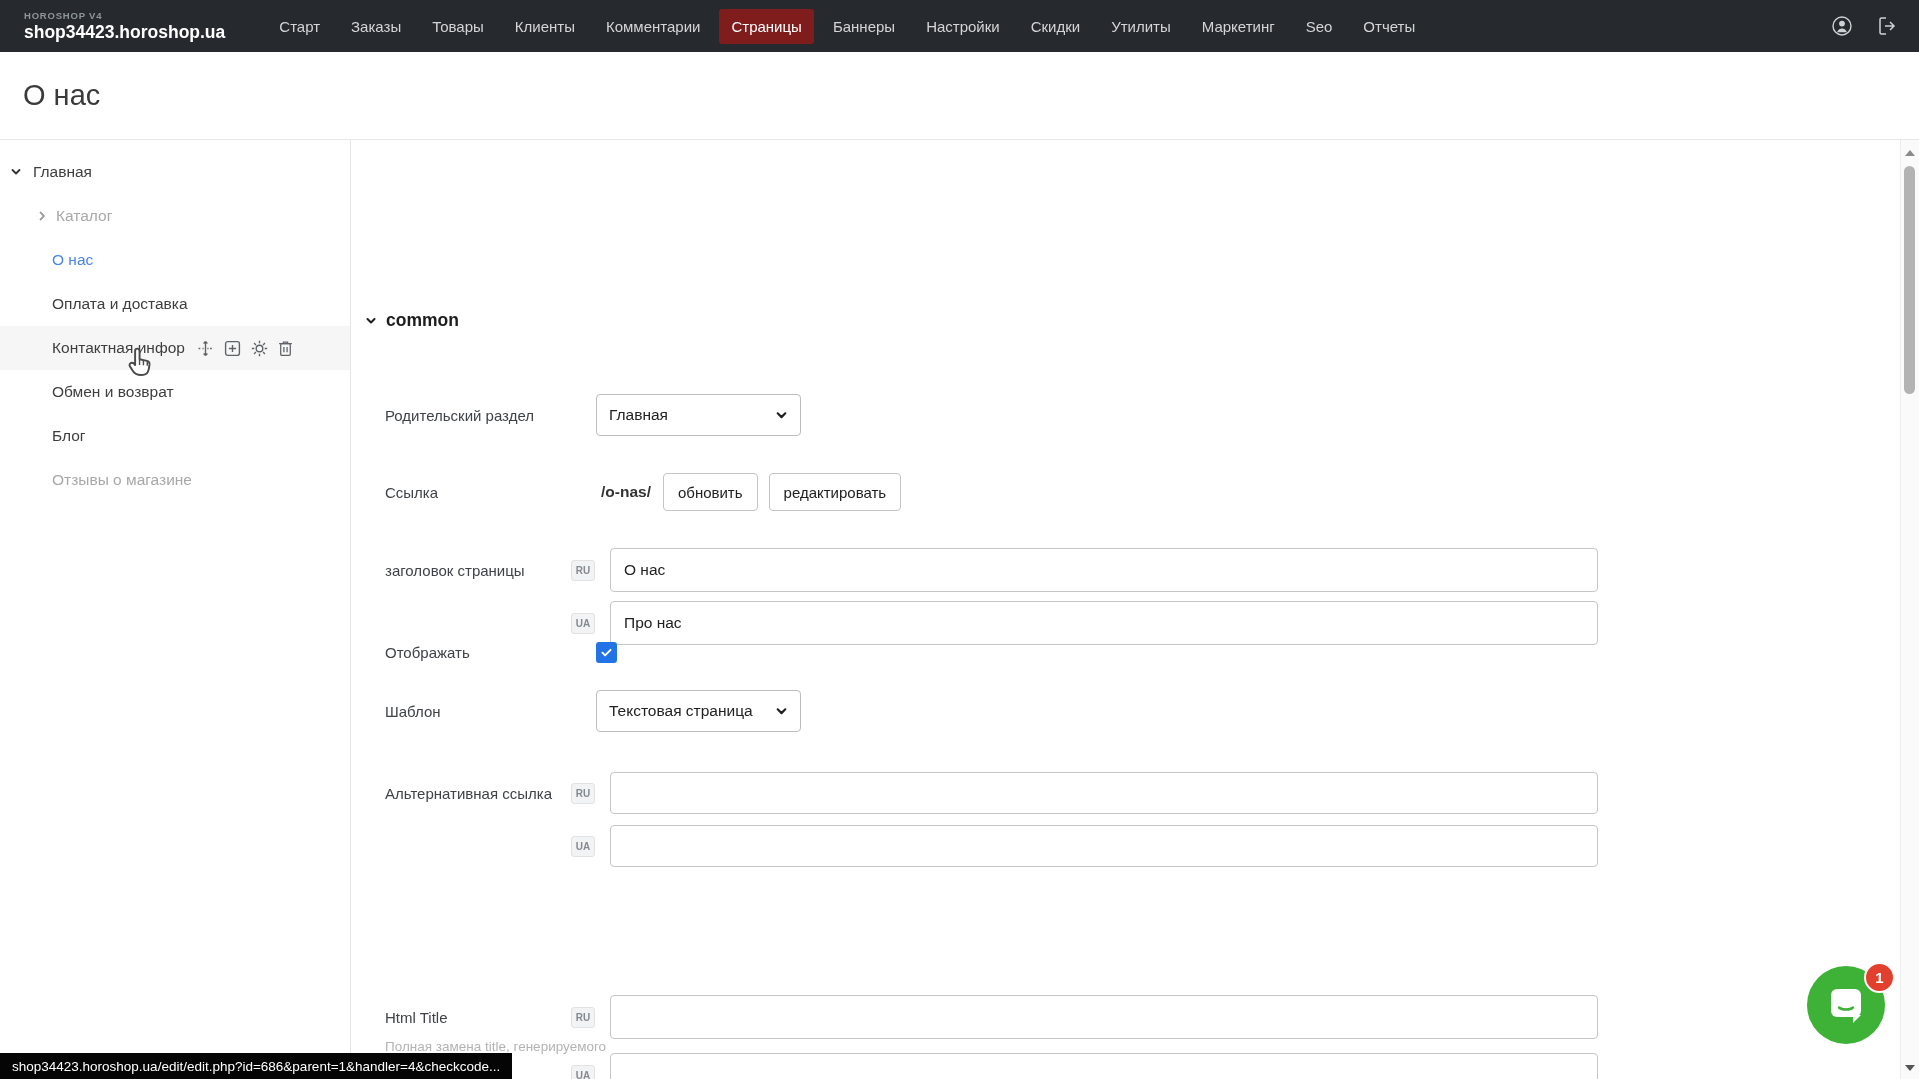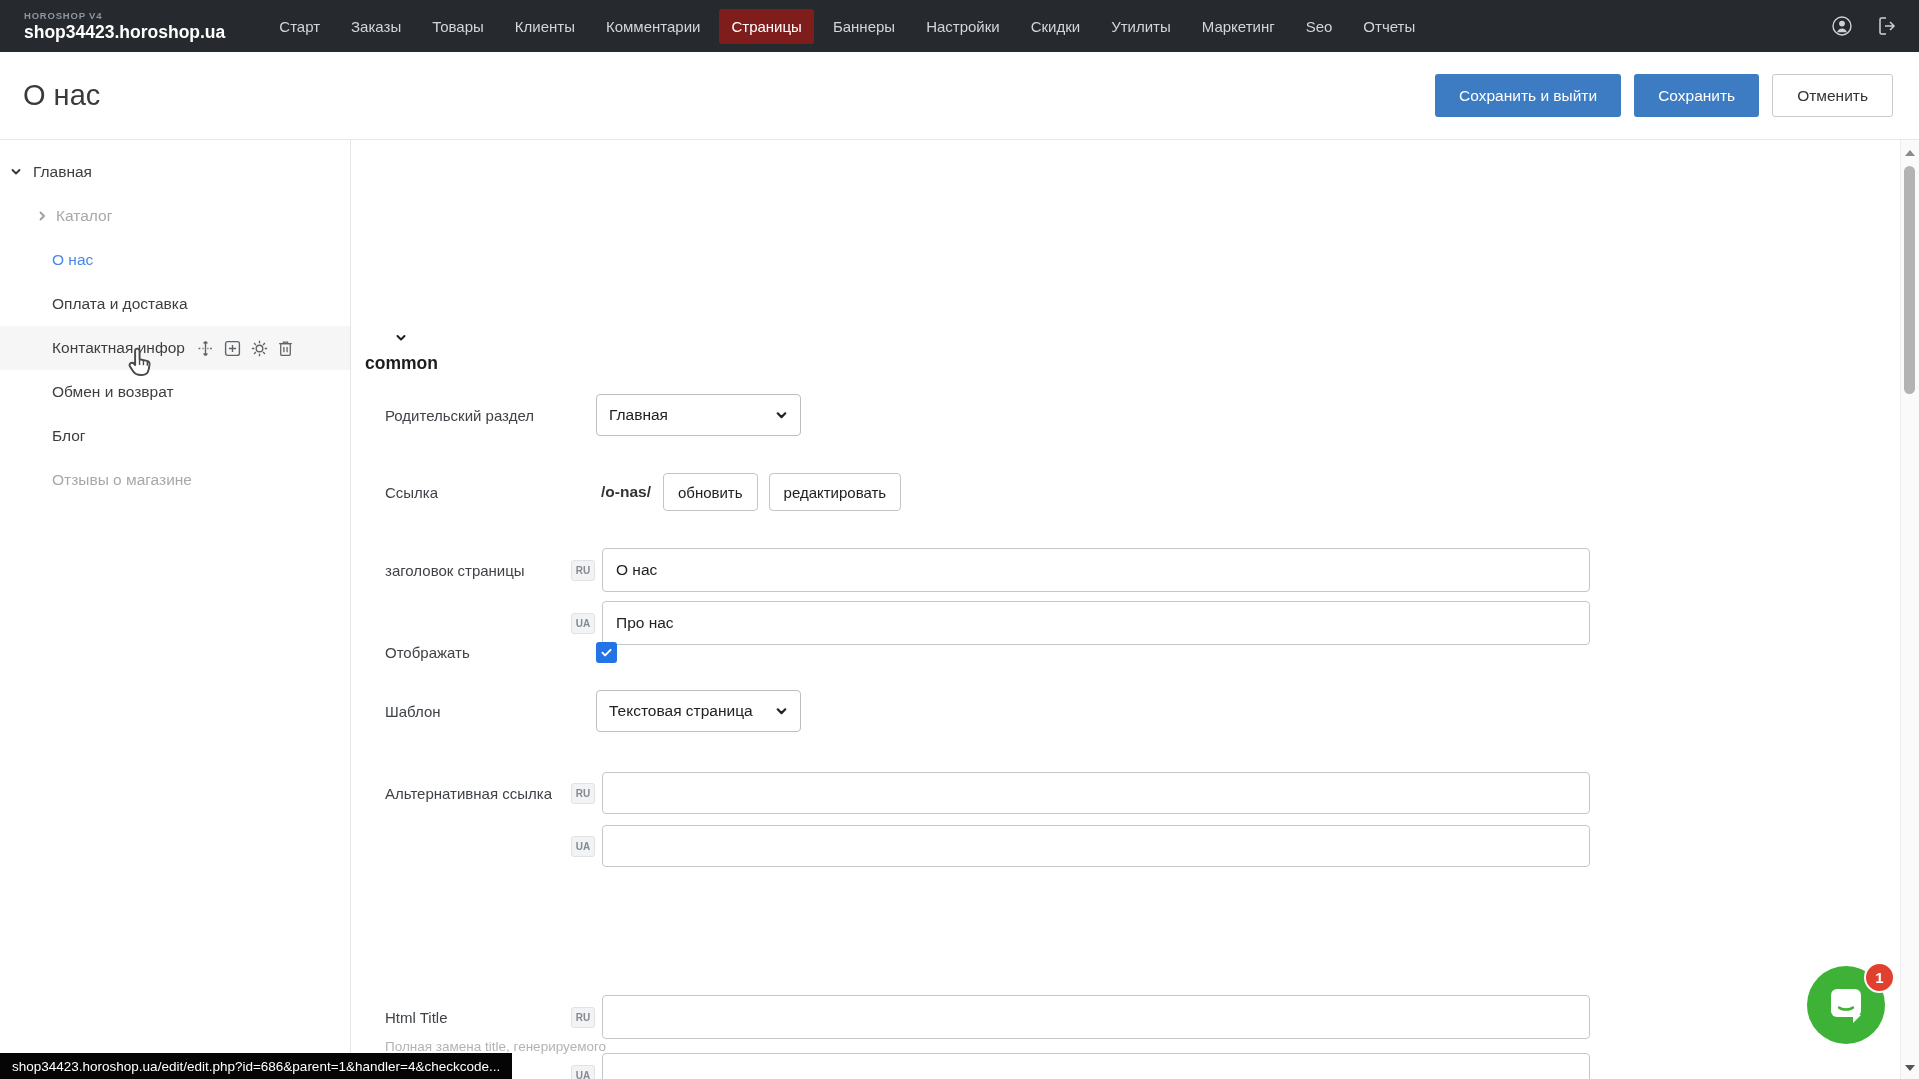--- a/index.html
+++ b/index.html
@@ -49,21 +49,21 @@
   .content { position:absolute; left:352px; top:140px; right:19px; bottom:0; background:#fff;
              overflow:hidden; }
   .section-head { position:absolute; left:13px; display:flex; align-items:center; gap:9px;
                   font-weight:bold; font-size:17.5px; color:#1d1d1d; cursor:pointer; }
   .frow { position:absolute; left:33px; right:0; display:flex; align-items:center; }
   .flabel { width:211px; flex:0 0 auto; font-size:15px; color:#3f4347; }
   .flabel-narrow { width:186px; flex:0 0 auto; font-size:15px; color:#3f4347; }
   .fspacer { width:186px; flex:0 0 auto; }
   .lang-chip { flex:0 0 auto; width:24px; height:21px; background:#f1f3f4; border:1px solid #e2e2e2;
                border-radius:3px; color:#848a90; font-size:10px; font-weight:bold;
-               display:flex; align-items:center; justify-content:center; margin-right:7px; }
+               display:flex; align-items:center; justify-content:center; margin-right:15px; }
   .text-input { width:988px; height:44px; border:1px solid #c6c6c6; border-radius:4px;
                 font-size:15.5px; padding:0 13px; color:#222; outline:none;
                 font-family:"Liberation Sans", sans-serif; background:#fff; }
   .select { width:205px; height:42px; border:1px solid #bdbdbd; border-radius:4px; background:#fff;
             display:flex; align-items:center; padding:0 12px; font-size:15.5px; color:#222;
             cursor:pointer; }
   .select .sel-text { flex:1; }
   .select .sel-chev { color:#222; display:flex; }
   .mini-btn { height:38px; border:1px solid #c4c4c4; border-radius:4px; background:#fff;
               font-size:15px; color:#222; padding:0 14px; display:flex; align-items:center;
@@ -136,25 +136,20 @@
     </svg>
     <svg class="tb-icon" viewBox="0 0 22 20" fill="none" stroke="#cfd2d4" stroke-width="1.5">
       <path d="M9 2H4.5A1.5 1.5 0 0 0 3 3.5v13A1.5 1.5 0 0 0 4.5 18H9"></path>
       <path d="M13 6l4 4-4 4M17 10H8"></path>
     </svg>
   </div>
 </div>
 
 <div class="page-header">
   <div class="page-title">О нас</div>
-  <div class="header-buttons">
-    <button class="btn btn-primary">Сохранить и выйти</button>
-    <button class="btn btn-primary">Сохранить</button>
-    <button class="btn btn-secondary">Отменить</button>
-  </div>
 </div>
 
 <div class="sidebar">
   <div class="tree-item">
     <span class="chev chev-root">
       <svg width="12" height="12" viewBox="0 0 12 12">
           <path d="M2.5 4l3.5 3.5L9.5 4" fill="none" stroke="currentColor" stroke-width="1.8" stroke-linecap="round" stroke-linejoin="round"></path>
         </svg>
     </span>
     <span>Главная</span>
@@ -205,21 +200,21 @@
   <div class="tree-item">
     <span class="lbl-child">Блог</span>
   </div>
   <div class="tree-item muted">
     <span class="lbl-child">Отзывы о магазине</span>
   </div>
 </div>
 
 <div class="content">
 
-  <div class="section-head" id="sec-common" style="top:192px;flex-direction:column;">
+  <div class="section-head" id="sec-common" style="top:170px;">
     <svg width="12" height="12" viewBox="0 0 12 12">
         <path d="M2.5 4l3.5 3.5L9.5 4" fill="none" stroke="#1d1d1d" stroke-width="2" stroke-linecap="round" stroke-linejoin="round"></path>
       </svg>
     <span>common</span>
   </div>
 
   <div class="frow" style="top:113px; height:42px; top:254px;"></div>
   <div class="frow" style="top:254px; height:42px;">
     <div class="flabel">Родительский раздел</div>
     <div class="select">

